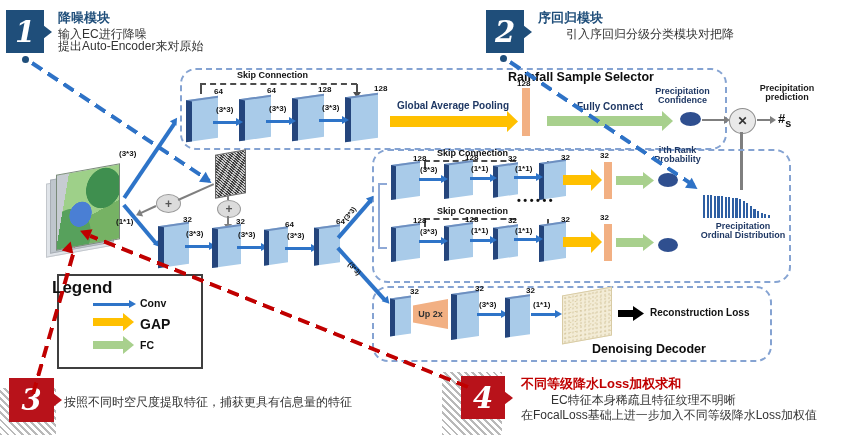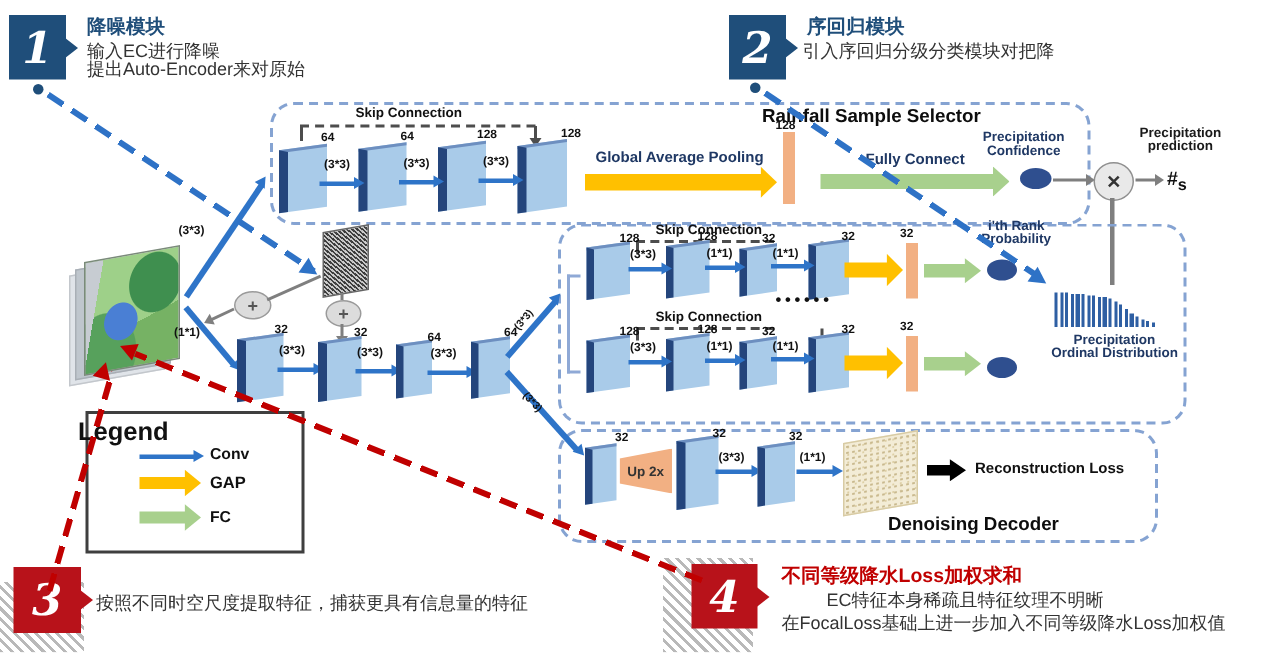--- a/index.html
+++ b/index.html
@@ -64,21 +64,21 @@
 
   <div class="sq bluesq" style="left:6px;top:10px;width:38px;height:43px">1</div>
   <div class="dotnavy" style="left:22px;top:56px"></div>
   <div class="ctitle" style="left:58px;top:9px;color:#1f4e7a">降噪模块</div>
   <div class="cbody" style="left:58px;top:38px">提出Auto-Encoder来对原始</div>
   <div class="cbody" style="left:58px;top:26px">输入EC进行降噪</div>
 
   <div class="sq bluesq" style="left:486px;top:10px;width:38px;height:43px">2</div>
   <div class="dotnavy" style="left:500px;top:55px"></div>
   <div class="ctitle" style="left:538px;top:9px;color:#1f4e7a">序回归模块</div>
-  <div class="cbody" style="left:535px;top:26px">引入序回归分级分类模块对把降</div>
+  <div class="cbody" style="left:566px;top:26px">引入序回归分级分类模块对把降</div>
 
   <div class="hatch" style="left:0px;top:388px;width:56px;height:47px"></div>
   <div class="sq redsq" style="left:9px;top:378px;width:45px;height:44px">3</div>
   <div class="cbody" style="left:64px;top:394px">按照不同时空尺度提取特征，捕获更具有信息量的特征</div>
 
   <div class="hatch" style="left:442px;top:372px;width:60px;height:63px"></div>
   <div class="sq redsq" style="left:461px;top:376px;width:44px;height:43px">4</div>
   <div class="ctitle" style="left:521px;top:375px;color:#c00000">不同等级降水Loss加权求和</div>
   <div class="cbody" style="left:551px;top:392px">EC特征本身稀疏且特征纹理不明晰</div>
   <div class="cbody" style="left:521px;top:407px">在FocalLoss基础上进一步加入不同等级降水Loss加权值</div>
@@ -284,21 +284,21 @@
   <div class="rlabel" style="left:347px;top:265px;transform:rotate(47deg)">(3*3)</div>
 
   <div class="legendbox" style="left:57px;top:274px;width:142px;height:91px"></div>
   <div class="lbl" style="left:52px;top:279px;font-size:17px">Legend</div>
   <div class="carw" style="left:93px;top:303px;width:37px"></div>
   <div class="lbl" style="left:140px;top:298px;font-size:10.5px">Conv</div>
   <div class="fat" style="left:93px;top:313px;width:41px;height:18px;--c:#ffc000">
       <i class="b"></i>
       <i class="h"></i>
     </div>
-  <div class="lbl" style="left:140px;top:317px;font-size:11px">GAP</div>
+  <div class="lbl" style="left:140px;top:317px;font-size:14px">GAP</div>
   <div class="fat" style="left:93px;top:336px;width:41px;height:18px;--c:#a8d08d">
       <i class="b"></i>
       <i class="h"></i>
     </div>
   <div class="lbl" style="left:140px;top:340px;font-size:10.5px">FC</div>
 
   <div class="dash blue" style="left:32px;top:61px;width:213px;transform:rotate(33.6deg)"></div>
   <div class="ah" style="left:202px;top:172px;transform:rotate(34deg)"></div>
   <div class="dash blue" style="left:510px;top:60px;width:226px;transform:rotate(33.9deg)"></div>
   <div class="ah" style="left:688px;top:178px;transform:rotate(34deg)"></div>

